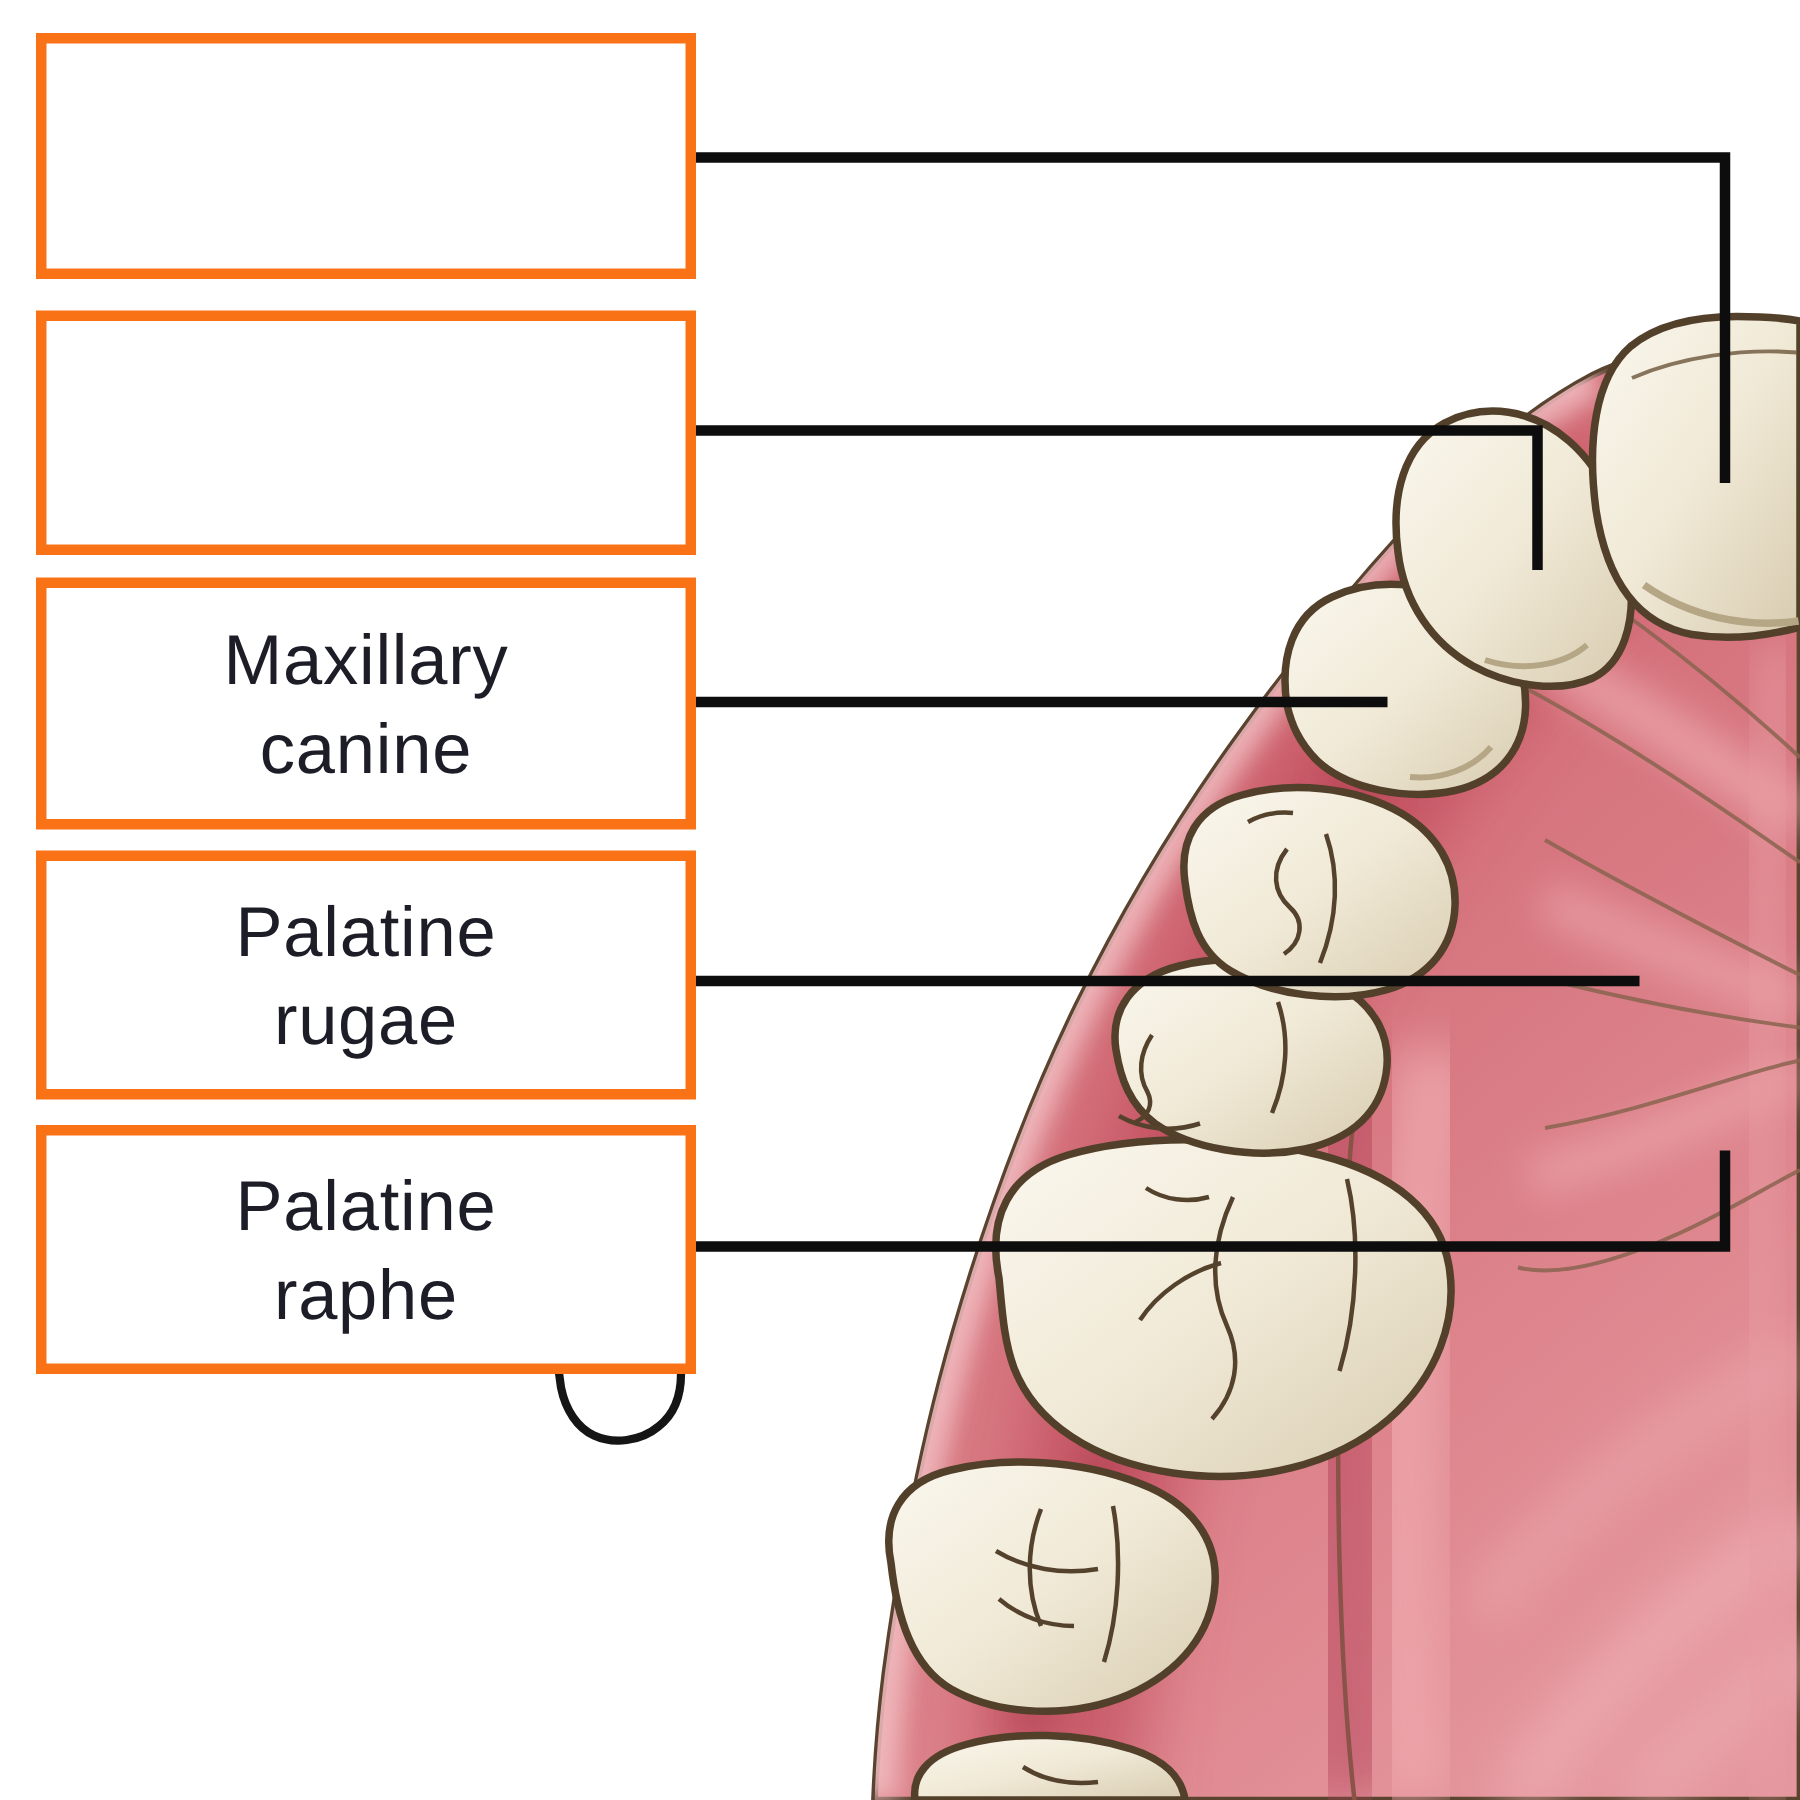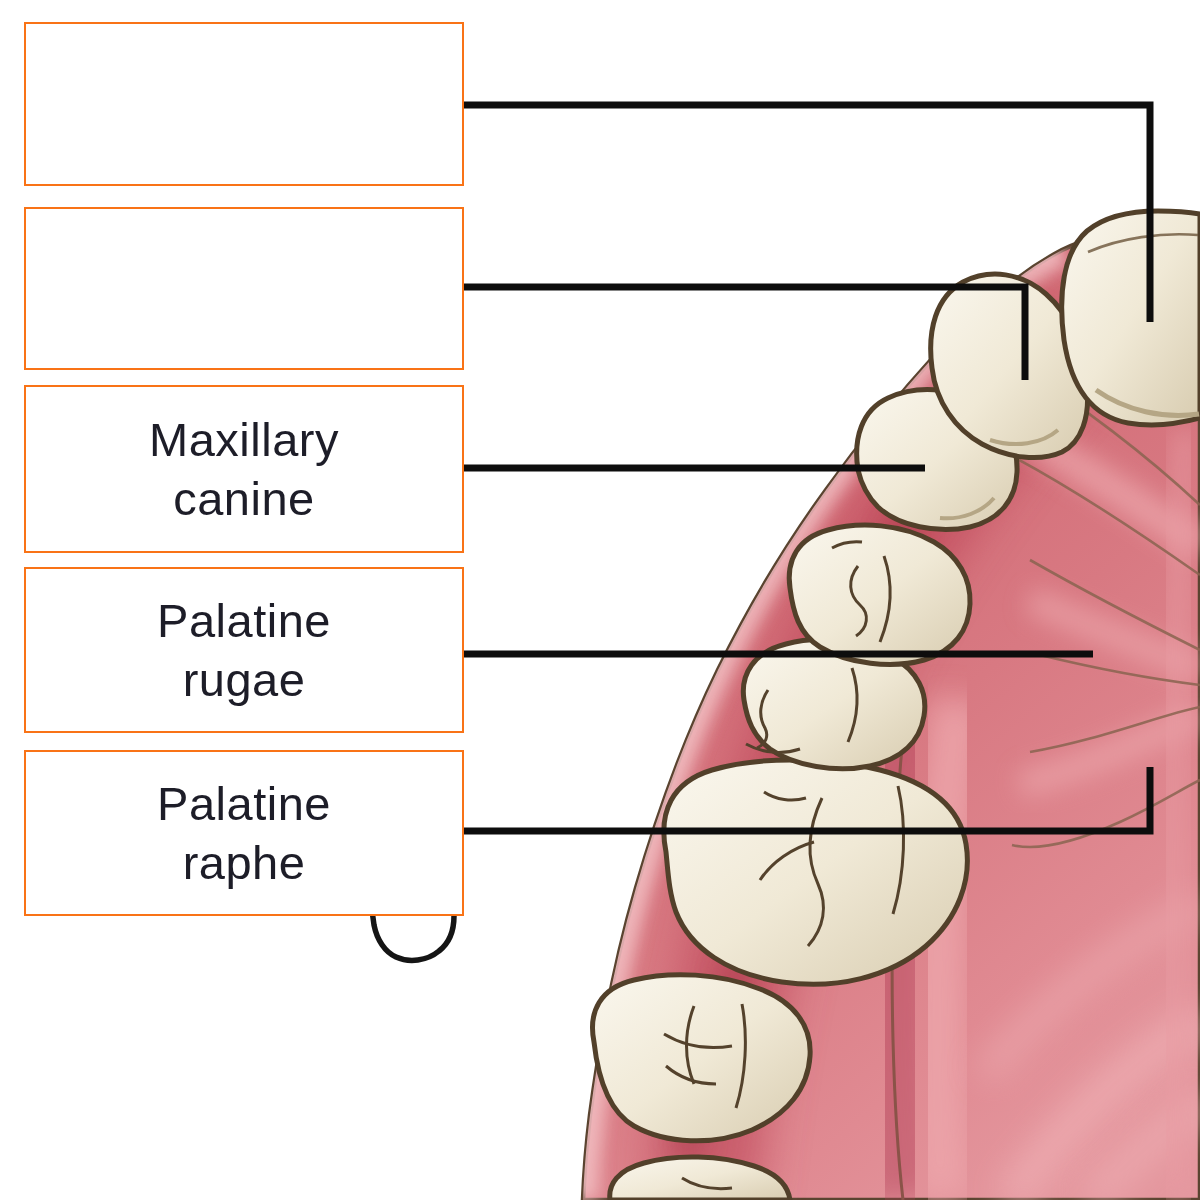--- a/index.html
+++ b/index.html
@@ -3,21 +3,21 @@
 <meta charset="utf-8">
 <style>
   html,body{margin:0;padding:0;background:#ffffff;}
   #stage{
     position:relative;width:1200px;height:1200px;background:#ffffff;
     overflow:hidden;font-family:"Liberation Sans", sans-serif;
   }
   #art{position:absolute;left:0;top:0;width:1200px;height:1200px;}
   .qbox{
     position:absolute;left:24px;width:440px;box-sizing:border-box;
-    border:2px solid #f97316;background:#ffffff;
+    border:7px solid #f97316;background:#ffffff;
     display:flex;align-items:center;justify-content:center;
   }
   .qbox .lbl{
     font-size:47px;line-height:1.26;color:#1d1d28;text-align:center;
     white-space:pre-line;letter-spacing:0.5px;
   }
   #box1{top:22px;height:164px;}
   #box2{top:207px;height:163px;}
   #box3{top:385px;height:168px;}
   #box4{top:567px;height:166px;}

